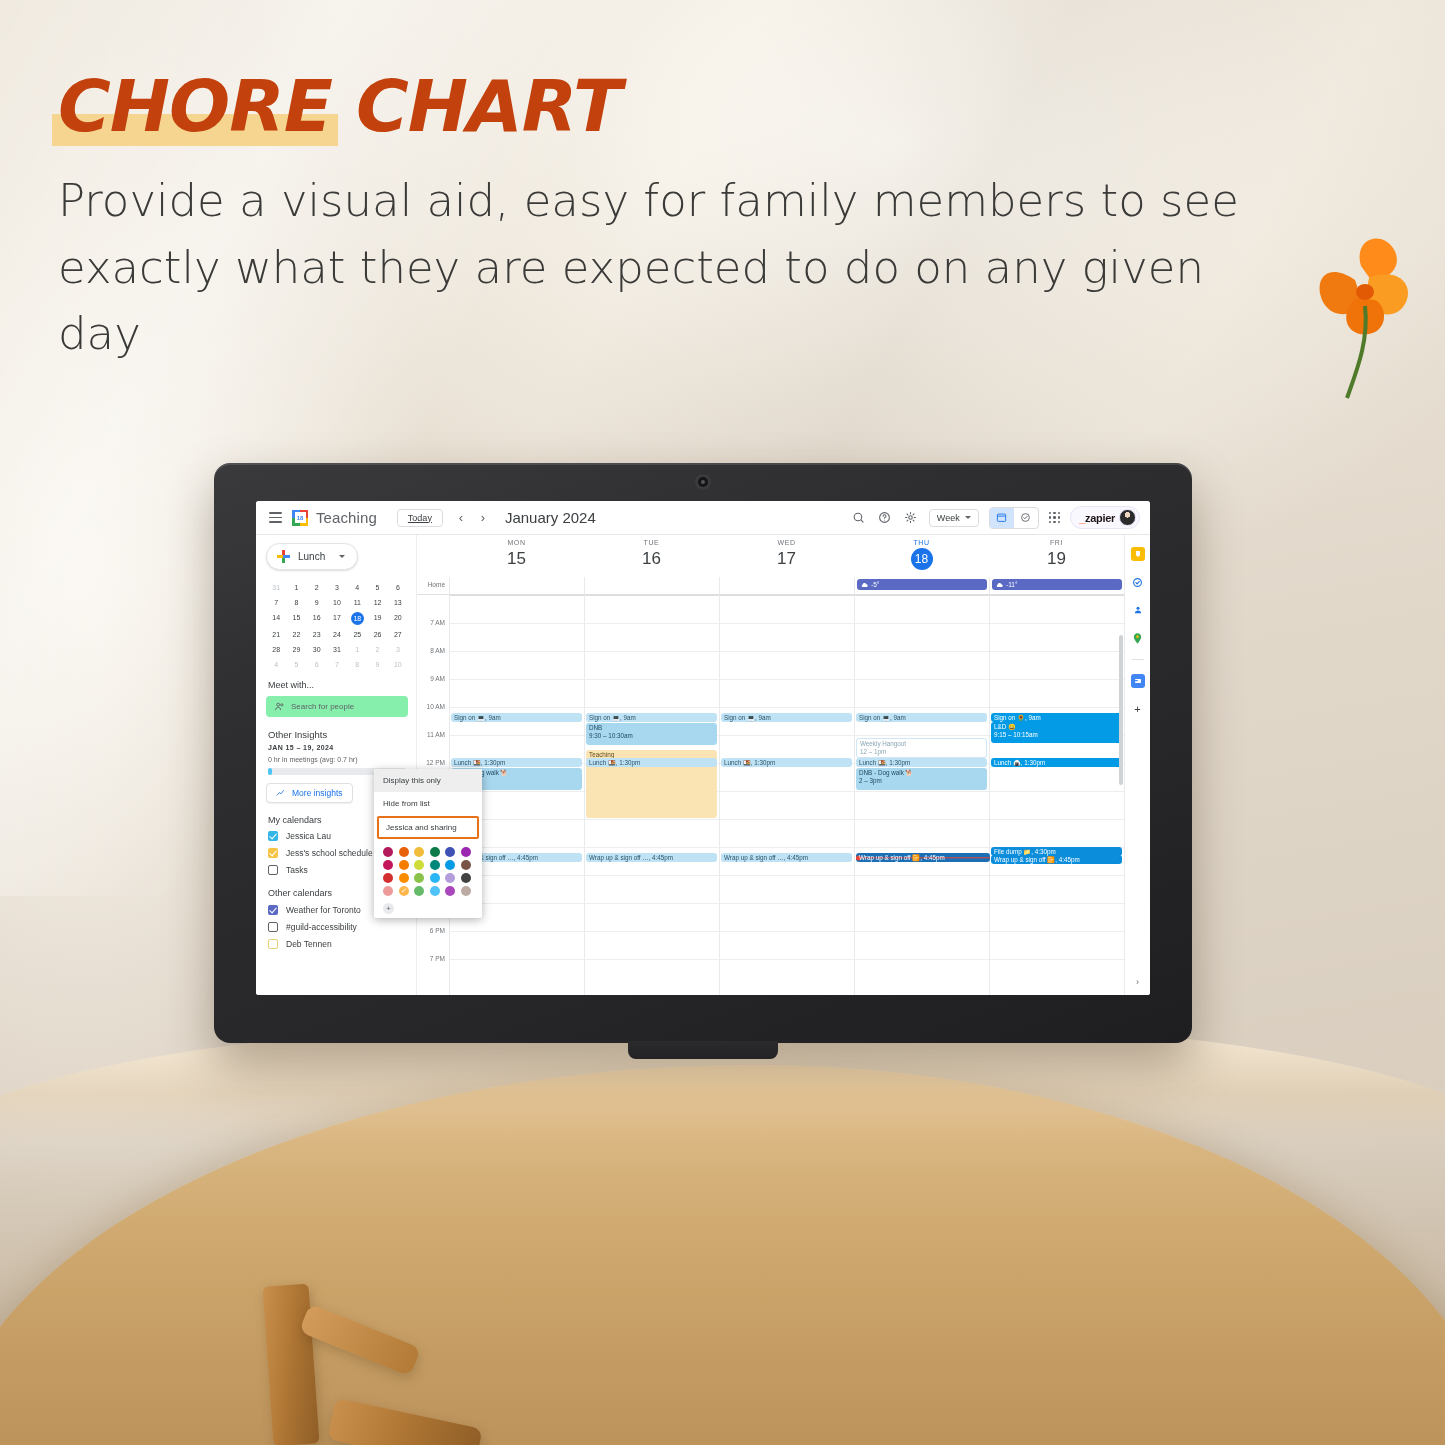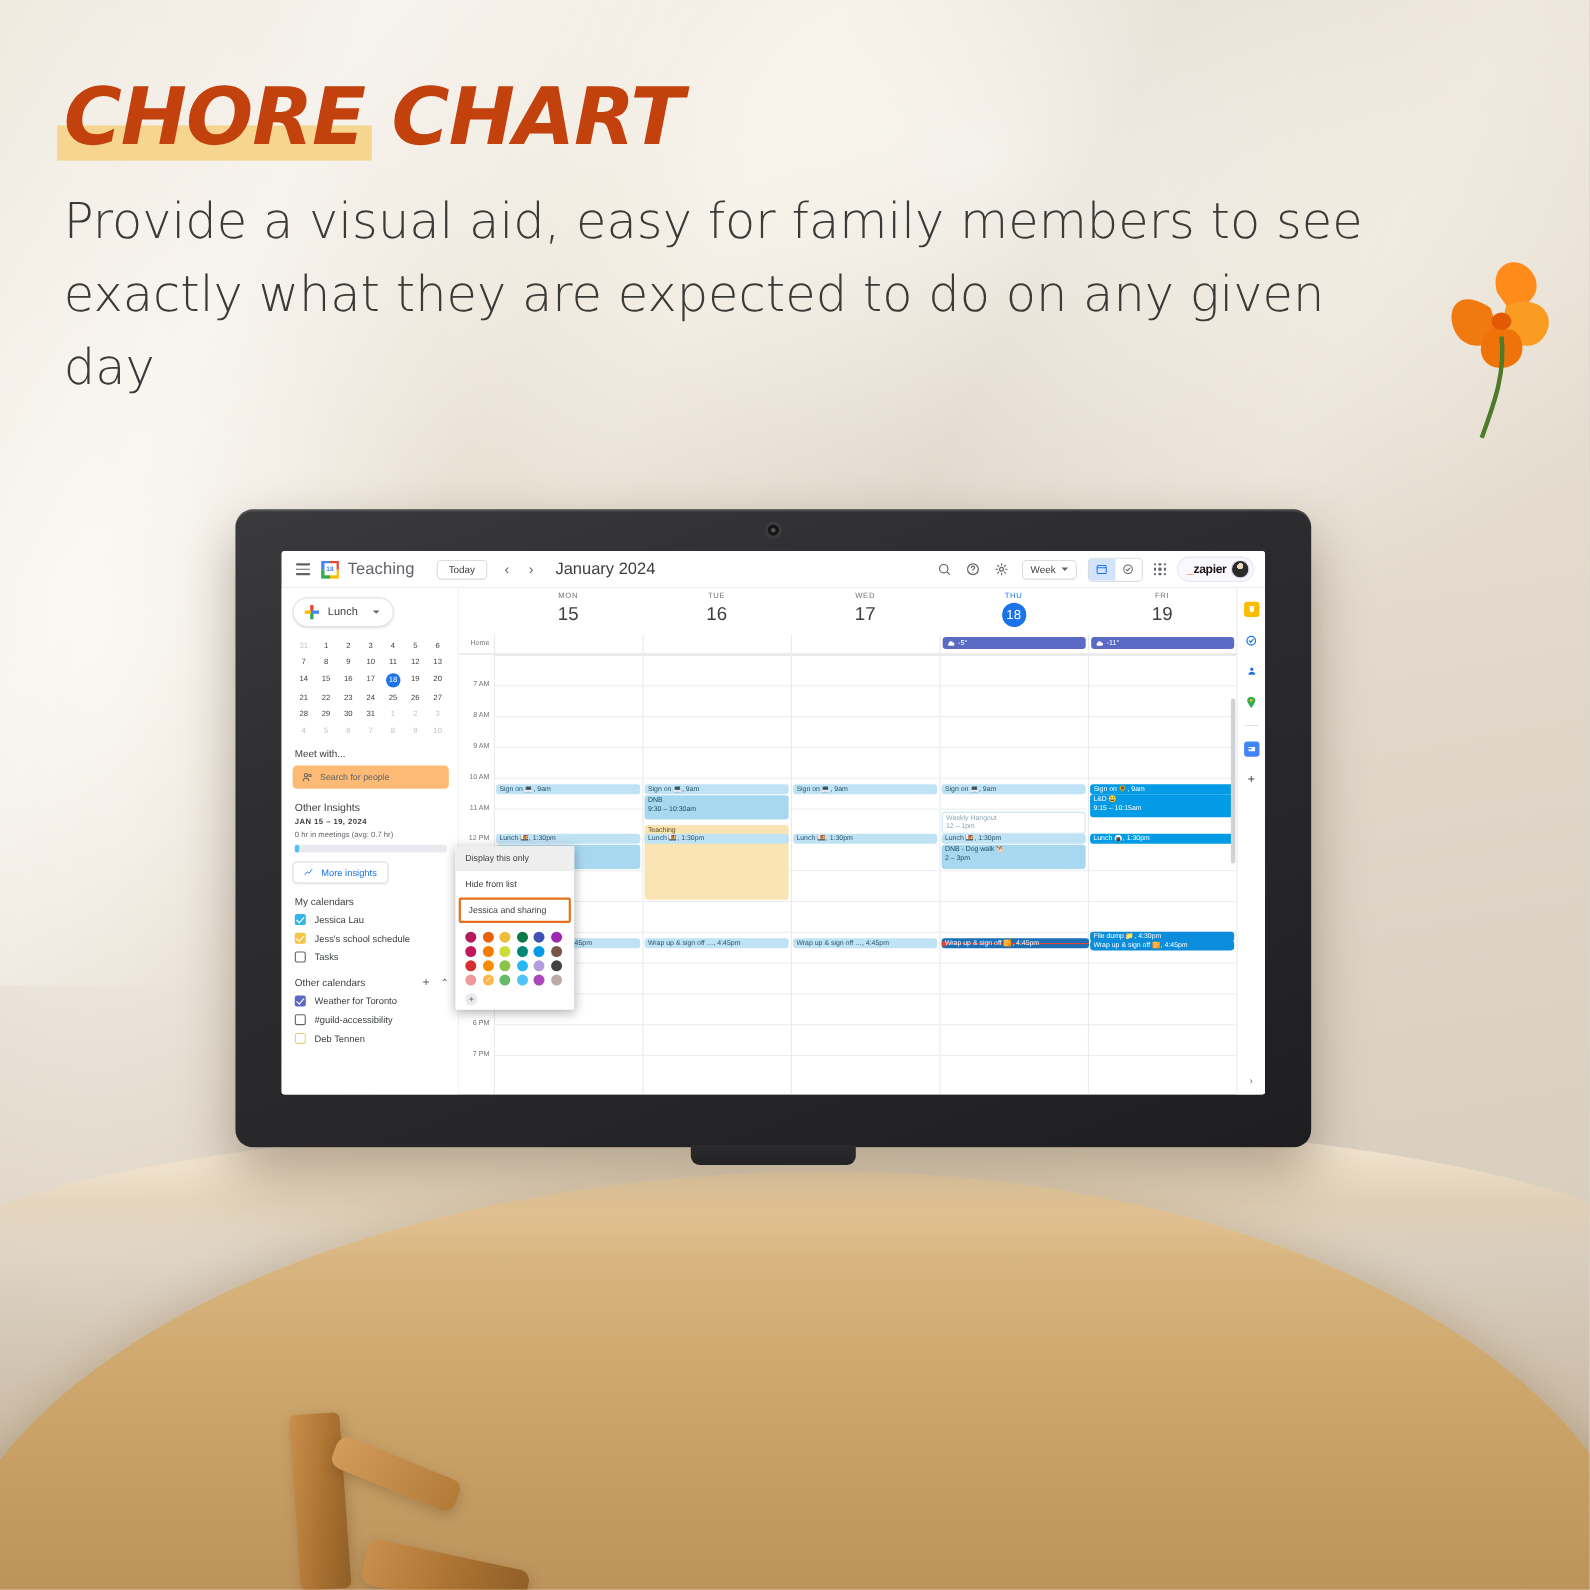--- a/index.html
+++ b/index.html
@@ -128,21 +128,21 @@
   .gcal-logo .q3 { left:0; bottom:0; background:#34a853; }
   .gcal-logo .q4 { right:0; bottom:0; background:#fbbc04; }
   .gcal-logo .inner {
     position:absolute; left:2.5px; top:2.5px; width:11px; height:11px; background:#fff;
     display:flex; align-items:center; justify-content:center;
     font-size:6px; color:#4285f4; font-weight:700;
   }
   .brand { margin-left: 8px; font-size: 15px; color:#5f6368; font-weight: 400; letter-spacing:0.1px;}
   .today-btn {
     margin-left: 20px; border: 1px solid #dadce0; border-radius: 4px;
-    padding: 3px 10px; font-size: 9px; color:#3c4043; background:#fff; cursor:pointer;
+    padding: 3px 10px; font-size: 9px; color:#3c4043; background:#fff; cursor:pointer;text-decoration:underline;
   }
   .navarrow { width: 20px; height: 20px; display:flex; align-items:center; justify-content:center;
               color:#5f6368; font-size: 13px; cursor: pointer; }
   .nav-group { margin-left: 8px; display:flex; gap:2px; }
   .month-title { margin-left: 12px; font-size: 15px; color:#3c4043; }
   .topbar-right { margin-left: auto; display:flex; align-items:center; gap: 10px; padding-right:2px;}
   .ic { width: 16px; height: 16px; color:#5f6368; display:flex;align-items:center;justify-content:center;cursor:pointer;}
   .view-select {
     border:1px solid #dadce0; border-radius:4px; padding:3px 7px; font-size:9px; color:#3c4043;
     display:flex; align-items:center; gap:5px; cursor:pointer; background:#fff;
@@ -185,21 +185,21 @@
   .mini-cell { text-align:center; font-size:7px; color:#3c4043; line-height:11px; }
   .mini-cell.dim { color:#bdc1c6; }
   .mini-cell.sel { color:#fff; }
   .mini-cell.sel span {
     display:inline-flex;width:13px;height:13px;border-radius:50%;background:#1a73e8;
     align-items:center;justify-content:center; color:#fff; font-size:7px;
   }
 
   .section-label { font-size:9px; color:#3c4043; margin: 10px 0 6px 2px; }
   .search-people {
-    display:flex; align-items:center; gap:6px; background:#fdba74; border-radius:4px;
+    display:flex; align-items:center; gap:6px; background:#86efac; border-radius:4px;
     padding:5px 8px; cursor:pointer;
   }
   .search-people span.txt { font-size:8px; color:#5f6368;}
   .insights-title { font-size:9.5px; color:#3c4043; margin: 12px 0 4px 2px; font-weight:500;}
   .insights-range { font-size:7px; color:#3c4043; letter-spacing:0.4px; margin: 0 0 5px 2px; font-weight:700;}
   .insights-meta { font-size:7px; color:#5f6368; margin: 0 0 5px 2px;}
   .insights-bar { height:7px; background:#e8eaed; border-radius:2px; margin: 0 2px 8px 2px; position:relative;}
   .insights-bar i { position:absolute; left:0; top:0; bottom:0; width:4px; background:#4fc3f7; border-radius:2px;}
   .more-insights {
     display:inline-flex; align-items:center; gap:6px; border:1px solid #e0e0e0; border-radius:4px;
@@ -277,21 +277,21 @@
              font-size:8px; cursor:pointer;}
   .rail-div { width:12px; height:1px; background:#e0e0e0; }
   .rail-expand { position:absolute; bottom:8px; font-size:9px; color:#5f6368; cursor:pointer;}
 
   
   .vscroll { position:absolute; right:1px; top:40px; width:4px; height:150px; background:#cfd3d6; border-radius:3px; z-index:6;}
 
   
   .ctxmenu {
     position:absolute; left:118px; top:234px; width:108px; background:#fff;
-    box-shadow: 0 2px 10px rgba(0,0,0,0.3); border-radius:2px; z-index:40; padding-bottom:4px;margin-left:40px;
+    box-shadow: 0 2px 10px rgba(0,0,0,0.3); border-radius:2px; z-index:40; padding-bottom:4px;
   }
   .ctx-item { font-size:8px; color:#3c4043; padding:7px 9px; cursor:pointer; }
   .ctx-item.hover { background:#eeeeee; }
   .ctx-item.focus { border:2px solid #e8701a; margin:1px 3px; padding:5px 7px; border-radius:2px;}
   .palette { display:grid; grid-template-columns: repeat(6, 1fr); gap:3px; padding:7px 9px 2px 9px;}
   .sw { width:10px; height:10px; border-radius:50%; cursor:pointer; position:relative;}
   .sw.sel::after{ content:"✓"; position:absolute; inset:0; color:#fff; font-size:7px; display:flex;align-items:center;justify-content:center;}
   .addcolor { width:11px;height:11px;border-radius:50%;background:#e8eaed;color:#5f6368;font-size:8px;
               display:flex;align-items:center;justify-content:center; margin:5px 0 0 9px; cursor:pointer;}
 </style>

